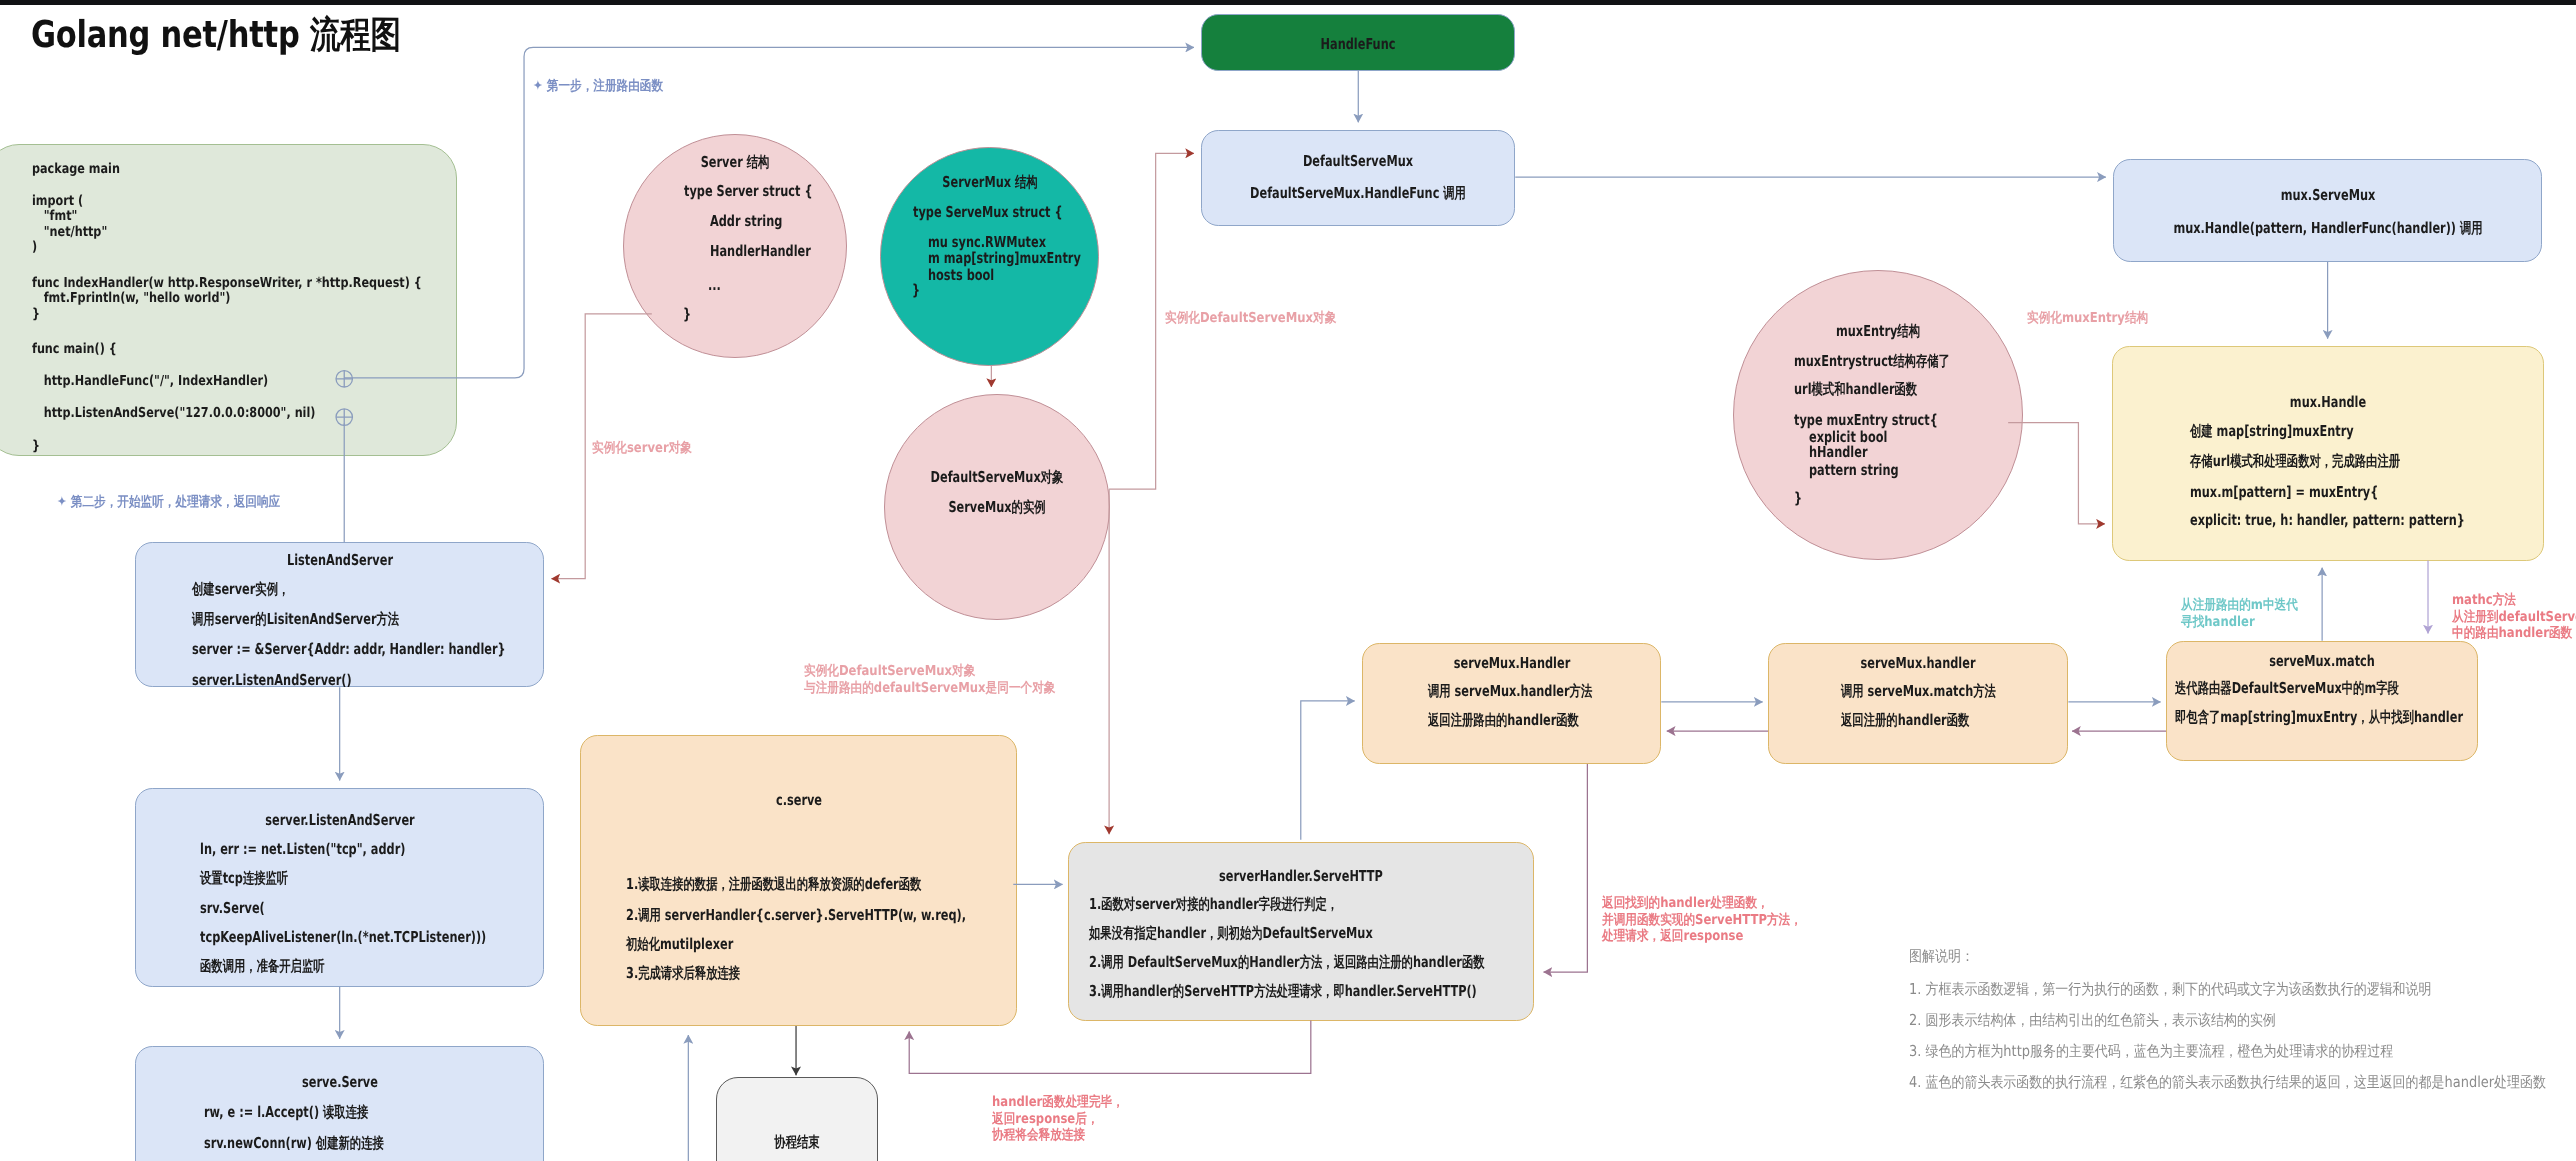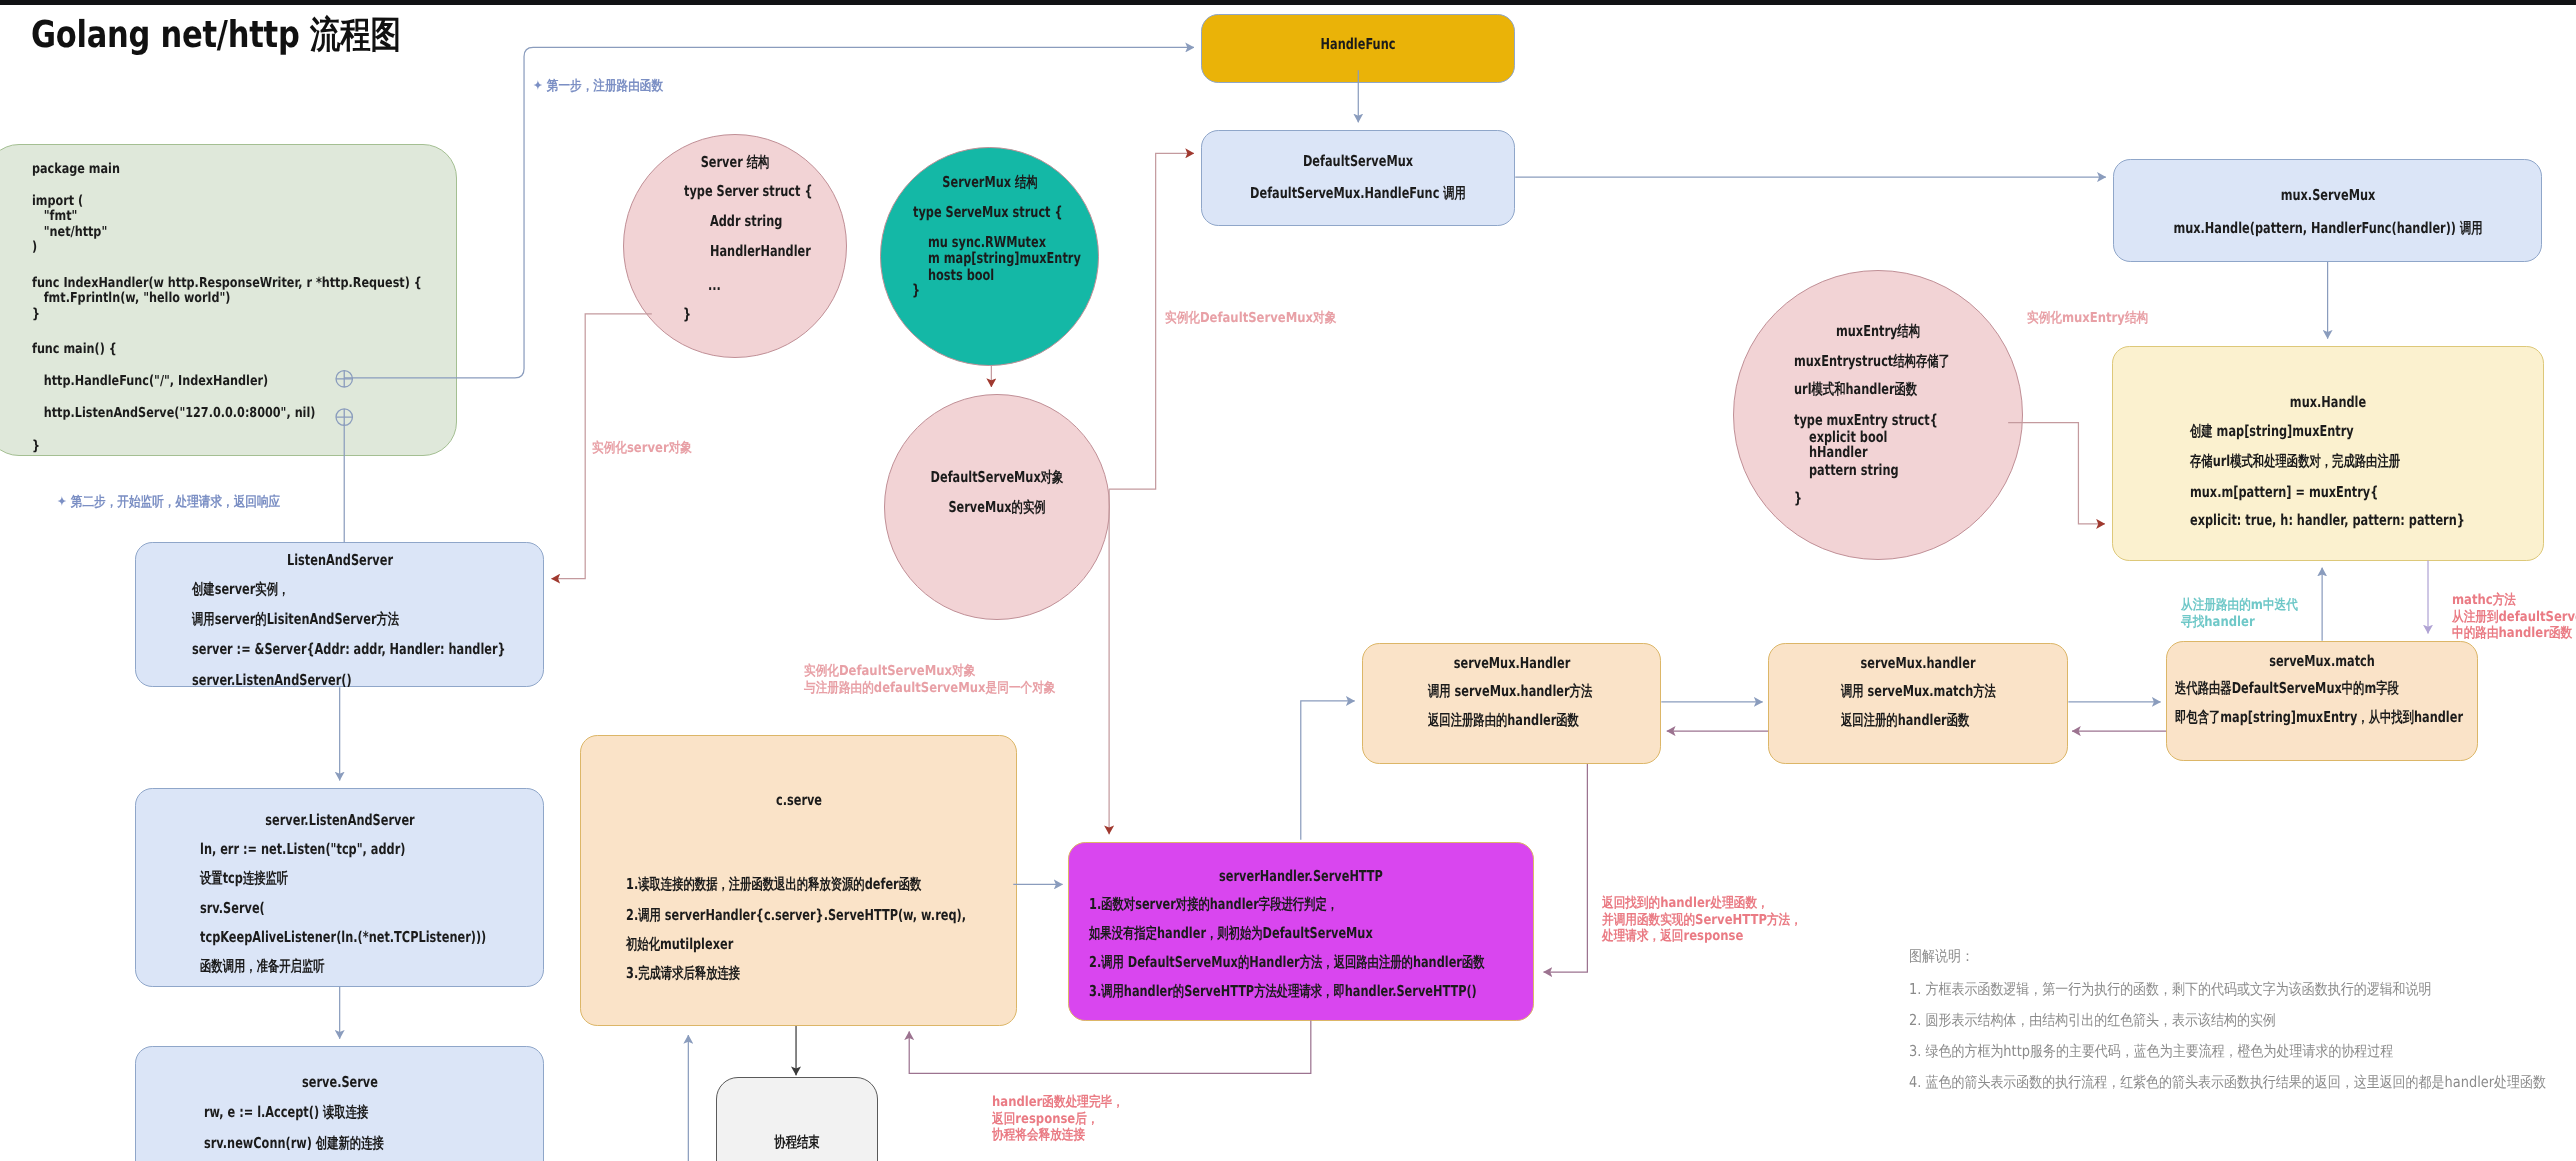--- a/index.html
+++ b/index.html
@@ -97,21 +97,21 @@
   <div class="cl" style="left:46px;top:96px;">)</div>
   <div class="cl" style="left:46px;top:132px;">func IndexHandler(w http.ResponseWriter, r *http.Request) {</div>
   <div class="cl" style="left:46px;top:147px;">   fmt.Fprintln(w, "hello world")</div>
   <div class="cl" style="left:46px;top:163px;">}</div>
   <div class="cl" style="left:46px;top:198px;">func main() {</div>
   <div class="cl" style="left:46px;top:230px;">   http.HandleFunc("/", IndexHandler)</div>
   <div class="cl" style="left:46px;top:262px;">   http.ListenAndServe("127.0.0.0:8000", nil)</div>
   <div class="cl" style="left:46px;top:295px;">}</div>
 </div>
 
-<div class="node rect" style="left:1201px;top:13.7px;width:314px;height:69px;background:#eab308;border-color:#8fa6c9;">
+<div class="node rect" style="left:1201px;top:13.7px;width:314px;height:57px;background:#15803d;border-color:#8fa6c9;">
   <div class="tx ctr" style="top:22px;">HandleFunc</div>
 </div>
 <div class="node rect" style="left:1201px;top:130px;width:314px;height:96px;background:#dbe5f7;border-color:#8fa6c9;">
   <div class="tx ctr" style="top:23px;">DefaultServeMux</div>
   <div class="tx ctr" style="top:55px;left:50%;text-align:center;">DefaultServeMux.HandleFunc 调用</div>
 </div>
 <div class="node rect" style="left:2113px;top:159px;width:429px;height:103px;background:#dbe5f7;border-color:#8fa6c9;">
   <div class="tx ctr" style="top:28px;">mux.ServeMux</div>
   <div class="tx ctr" style="top:61px;left:50%;text-align:center;">mux.Handle(pattern, HandlerFunc(handler)) 调用</div>
 </div>
@@ -142,21 +142,21 @@
   <div class="tx" style="top:58px;left:68px;">rw, e := l.Accept() 读取连接</div>
   <div class="tx" style="top:89px;left:68px;">srv.newConn(rw) 创建新的连接</div>
 </div>
 <div class="node rect" style="left:580px;top:735px;width:437px;height:291px;background:#fae3c8;border-color:#dcb667;">
   <div class="tx ctr" style="top:57px;">c.serve</div>
   <div class="tx" style="top:141px;left:45px;">1.读取连接的数据，注册函数退出的释放资源的defer函数</div>
   <div class="tx" style="top:172px;left:45px;">2.调用 serverHandler{c.server}.ServeHTTP(w, w.req),</div>
   <div class="tx" style="top:201px;left:45px;">初始化mutilplexer</div>
   <div class="tx" style="top:230px;left:45px;">3.完成请求后释放连接</div>
 </div>
-<div class="node rect" style="left:1068px;top:842px;width:466px;height:179px;background:#d946ef;border-color:#dcb667;">
+<div class="node rect" style="left:1068px;top:842px;width:466px;height:179px;background:#e5e5e5;border-color:#dcb667;">
   <div class="tx ctr" style="top:25.6px;">serverHandler.ServeHTTP</div>
   <div class="tx" style="top:54px;left:20px;">1.函数对server对接的handler字段进行判定，</div>
   <div class="tx" style="top:83px;left:20px;">如果没有指定handler，则初始为DefaultServeMux</div>
   <div class="tx" style="top:112px;left:20px;">2.调用 DefaultServeMux的Handler方法，返回路由注册的handler函数</div>
   <div class="tx" style="top:141px;left:20px;">3.调用handler的ServeHTTP方法处理请求，即handler.ServeHTTP()</div>
 </div>
 <div class="node rect" style="left:1362px;top:643px;width:299px;height:121px;background:#fae3c8;border-color:#dcb667;">
   <div class="tx ctr" style="top:12px;">serveMux.Handler</div>
   <div class="tx" style="top:40px;left:65px;">调用 serveMux.handler方法</div>
   <div class="tx" style="top:69px;left:65px;">返回注册路由的handler函数</div>

